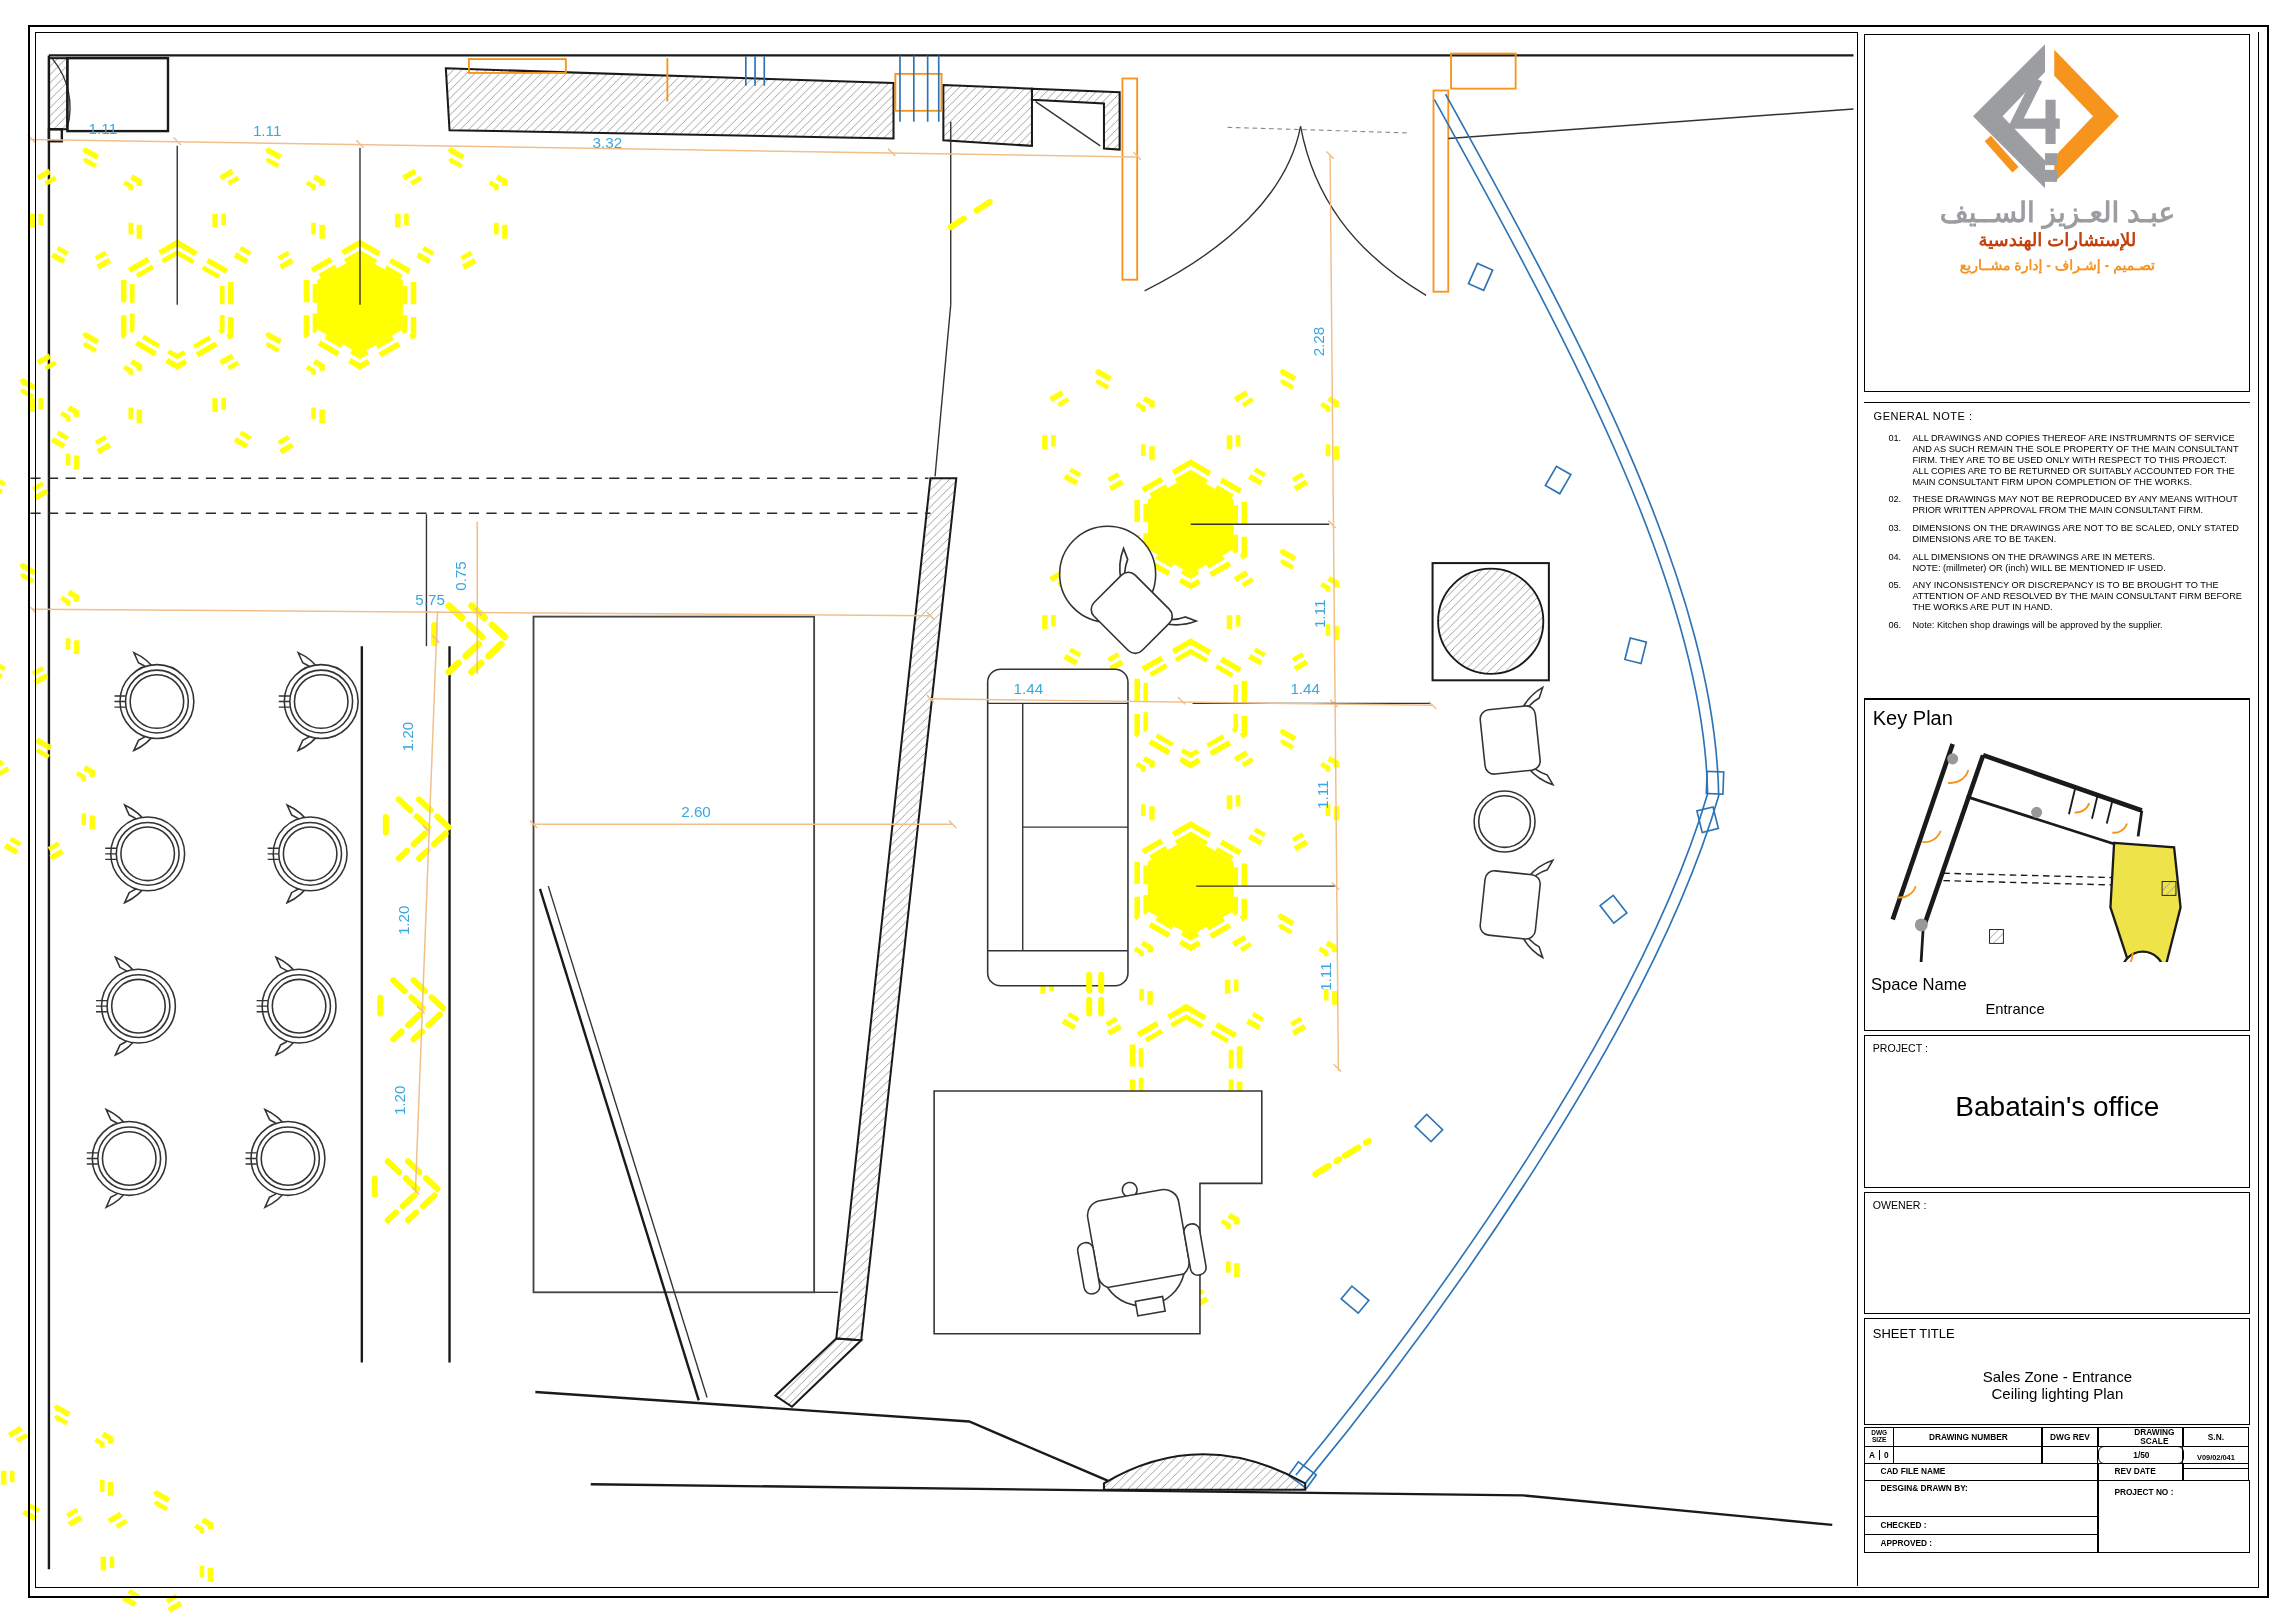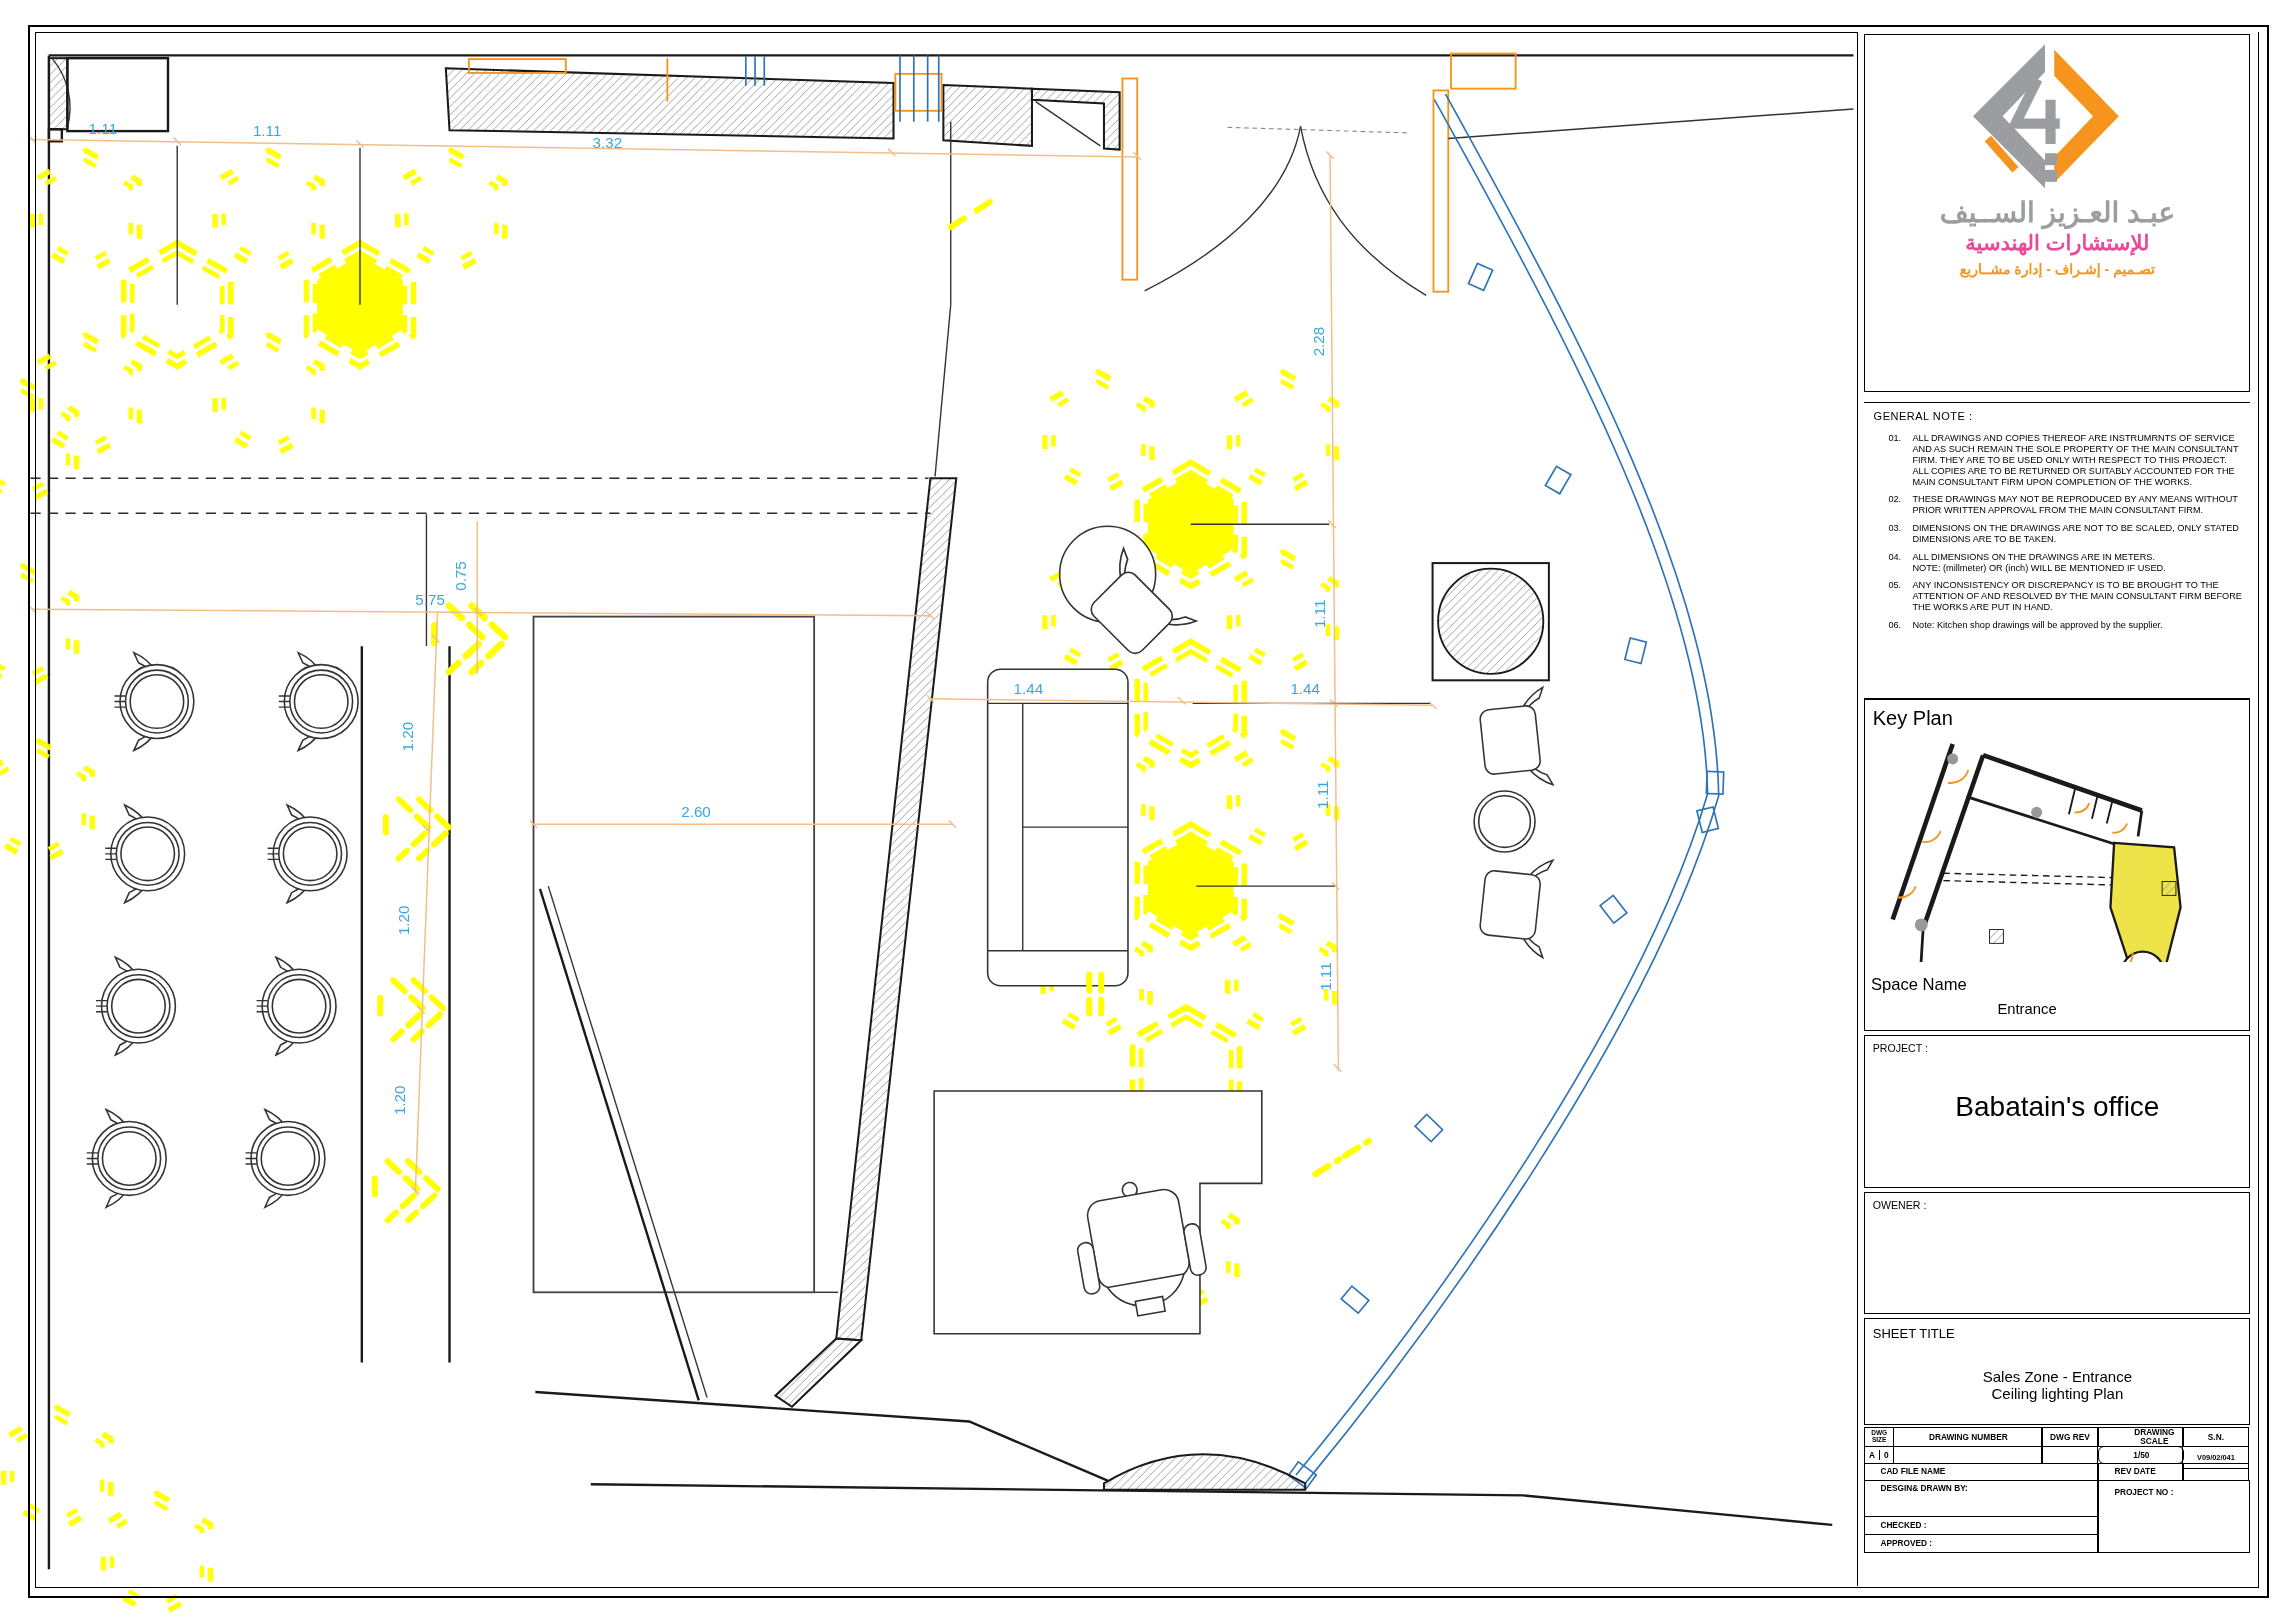--- a/index.html
+++ b/index.html
@@ -22,21 +22,21 @@
   .orng{stroke:#F7941D;stroke-width:2;fill:none;}
   .blue{stroke:#2E74B5;stroke-width:1.8;fill:none;}
   .dash{stroke:#2b2b2b;stroke-width:1.6;fill:none;stroke-dasharray:11 8;}
 
   
   #tb{position:absolute;left:1857px;top:32px;width:401px;height:1554px;background:#fff;}
   .tbvline{position:absolute;top:0;bottom:0;width:1.4px;background:#000;}
   .box{position:absolute;left:7.4px;width:386px;border:1.5px solid #000;background:#fff;box-sizing:border-box;}
   #logoArea{text-align:center;}
   .ar1{font-size:28px;font-weight:bold;color:#9B9DA0;direction:rtl;line-height:1.25;}
-  .ar2{font-size:21px;font-weight:bold;color:#ec4899;direction:rtl;line-height:1.2;}
+  .ar2{font-size:18px;font-weight:bold;color:#c2410c;direction:rtl;line-height:1.2;}
   .ar3{font-size:14px;font-weight:bold;color:#F7941D;direction:rtl;margin-top:5.5px;}
   #notes{font-size:9.2px;line-height:1.2;}
   #notes .ttl{font-size:11px;margin:7.4px 0 9.2px 9.2px;letter-spacing:0.5px;}
   .note-item{display:flex;margin:0 7.4px 6.5px 24px;}
   .note-no{width:24px;flex:none;}
   .note-tx{white-space:pre-line;}
   .kp-title{font-size:20px;margin:7.4px 0 0 7.4px;}
   .kp-space{font-size:16.6px;margin-left:5.5px;}
   .kp-entr{font-size:14.8px;margin-left:120px;}
   .proj-lbl,.own-lbl{font-size:10.6px;margin:5.5px 0 0 7.4px;}
@@ -369,21 +369,21 @@
         <path d="M243,78 a15,15 0 0 1 -16,10"></path>
         <path d="M284,100 a15,15 0 0 1 -16,10"></path>
         <path d="M290,240 a20,20 0 0 1 -10,18"></path>
       </g>
       <path d="M58,296 L258,298" stroke="#2E74B5" stroke-width="2.5" fill="none"></path>
       <circle cx="95" cy="30" r="6" fill="#999"></circle>
       <circle cx="186" cy="88" r="6" fill="#999"></circle>
       <circle cx="61" cy="210" r="7" fill="#999"></circle>
     </svg>
     <div class="kp-space" style="position:absolute;left:0;top:275px;">Space Name</div>
-    <div class="kp-entr" style="position:absolute;left:12px;top:301px;">Entrance</div>
+    <div class="kp-entr" style="position:absolute;left:0;top:301px;">Entrance</div>
   </div>
 
   <div class="box" style="top:1003px;height:153px;">
     <div class="proj-lbl">PROJECT :</div>
     <div class="proj-name">Babatain's office</div>
   </div>
 
   <div class="box" style="top:1160px;height:122px;">
     <div class="own-lbl">OWENER :</div>
   </div>

